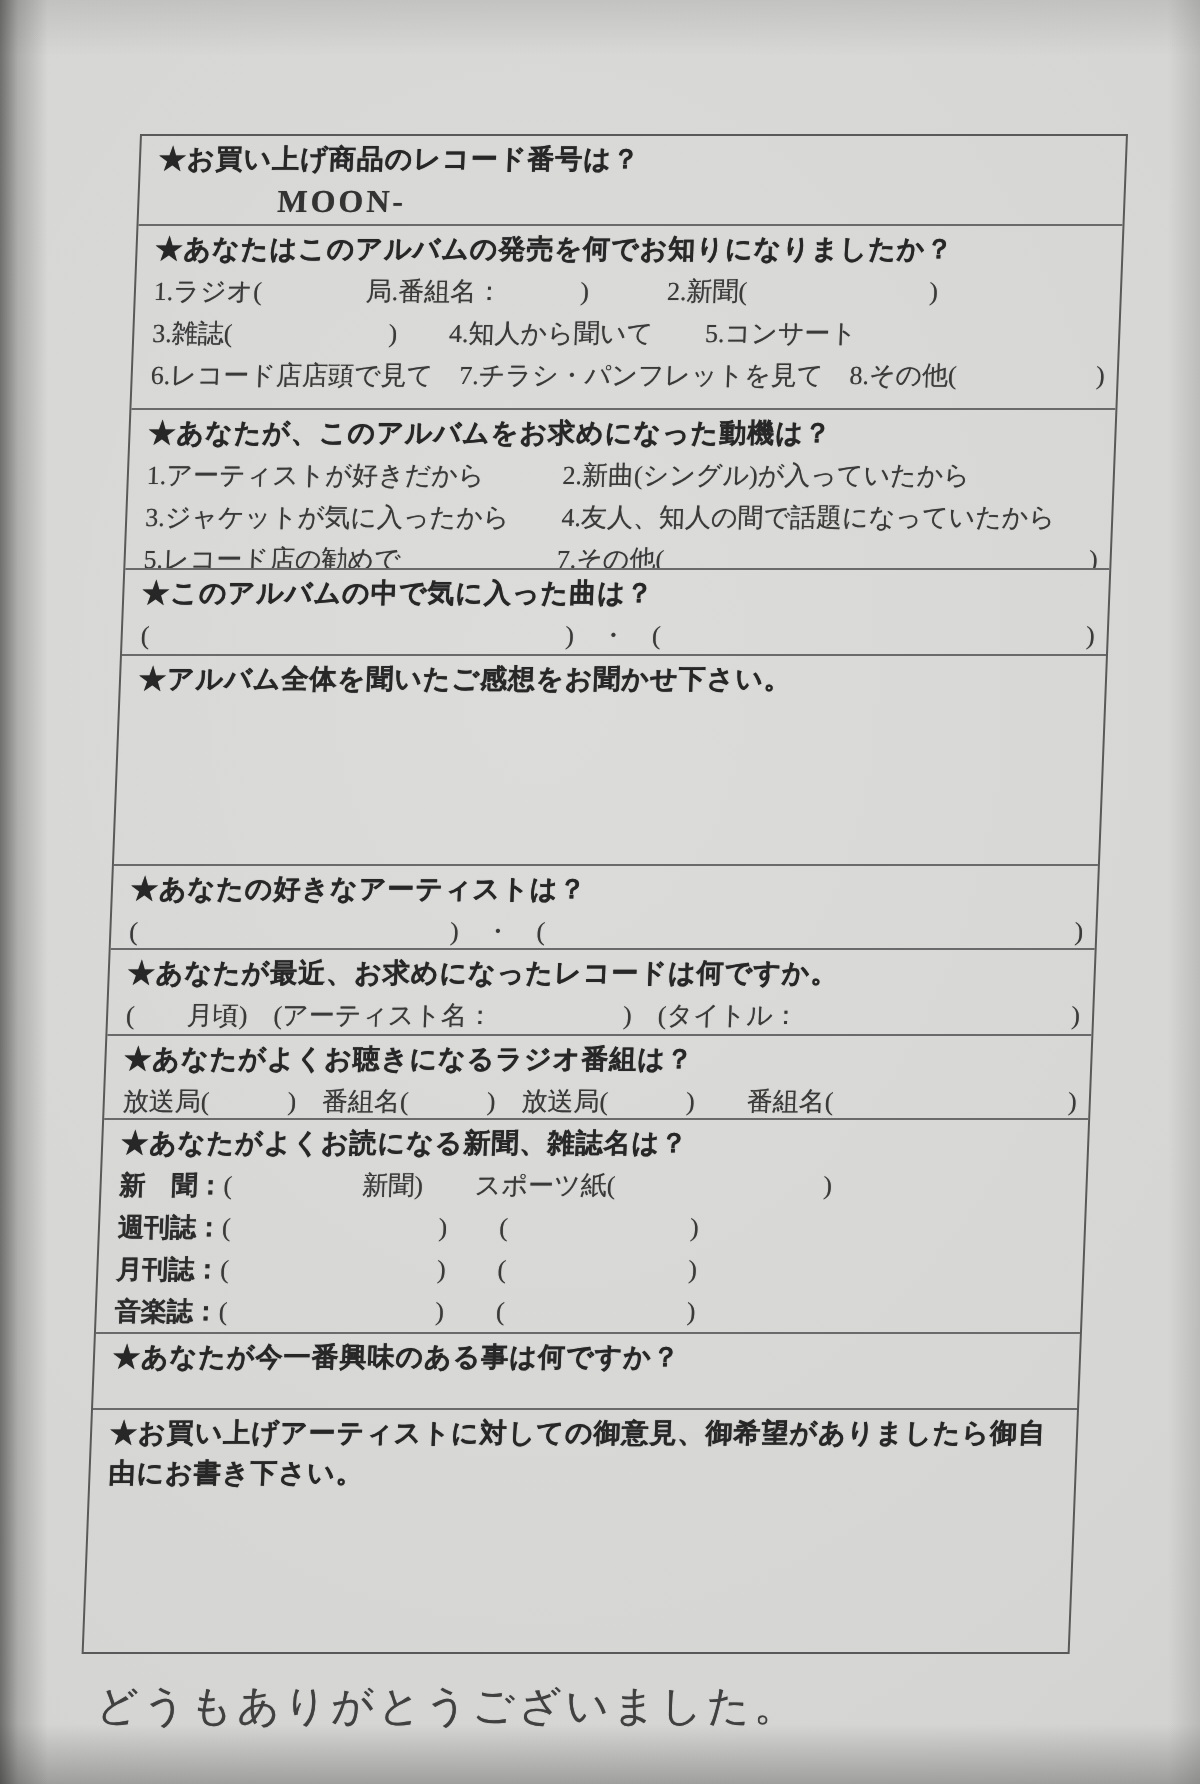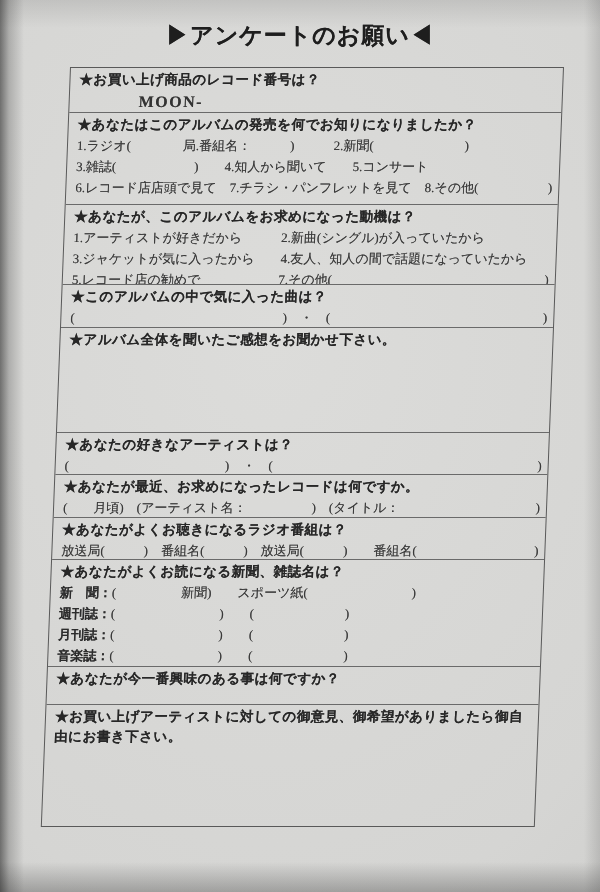--- a/index.html
+++ b/index.html
@@ -46,21 +46,20 @@
     position:absolute;left:48px;top:840px;
     font-family:"Liberation Serif",serif;font-size:21px;line-height:26px;
     color:#404040;letter-spacing:2px;text-shadow:0 0 .4px rgba(70,70,70,.7);
   }
 </style>
 </head>
 <body>
 
 <div class="photo">
 
-  <div class="title">▶アンケートのお願い◀</div>
 
   <div class="form">
 
     <div class="section s1">
       <div class="hdr">★お買い上げ商品のレコード番号は？</div>
       <div class="row">
           <span class="t prefix">MOON-</span>
         </div>
     </div>
 
@@ -151,14 +150,15 @@
     <div class="section s10">
       <div class="hdr">★あなたが今一番興味のある事は何ですか？</div>
     </div>
 
     <div class="section s11">
       <div class="hdr">★お買い上げアーティストに対しての御意見、御希望がありましたら御自由にお書き下さい。</div>
     </div>
 
   </div>
 
+  <div class="footer">どうもありがとうございました。</div>
 
 </div>
 
 </body></html>

